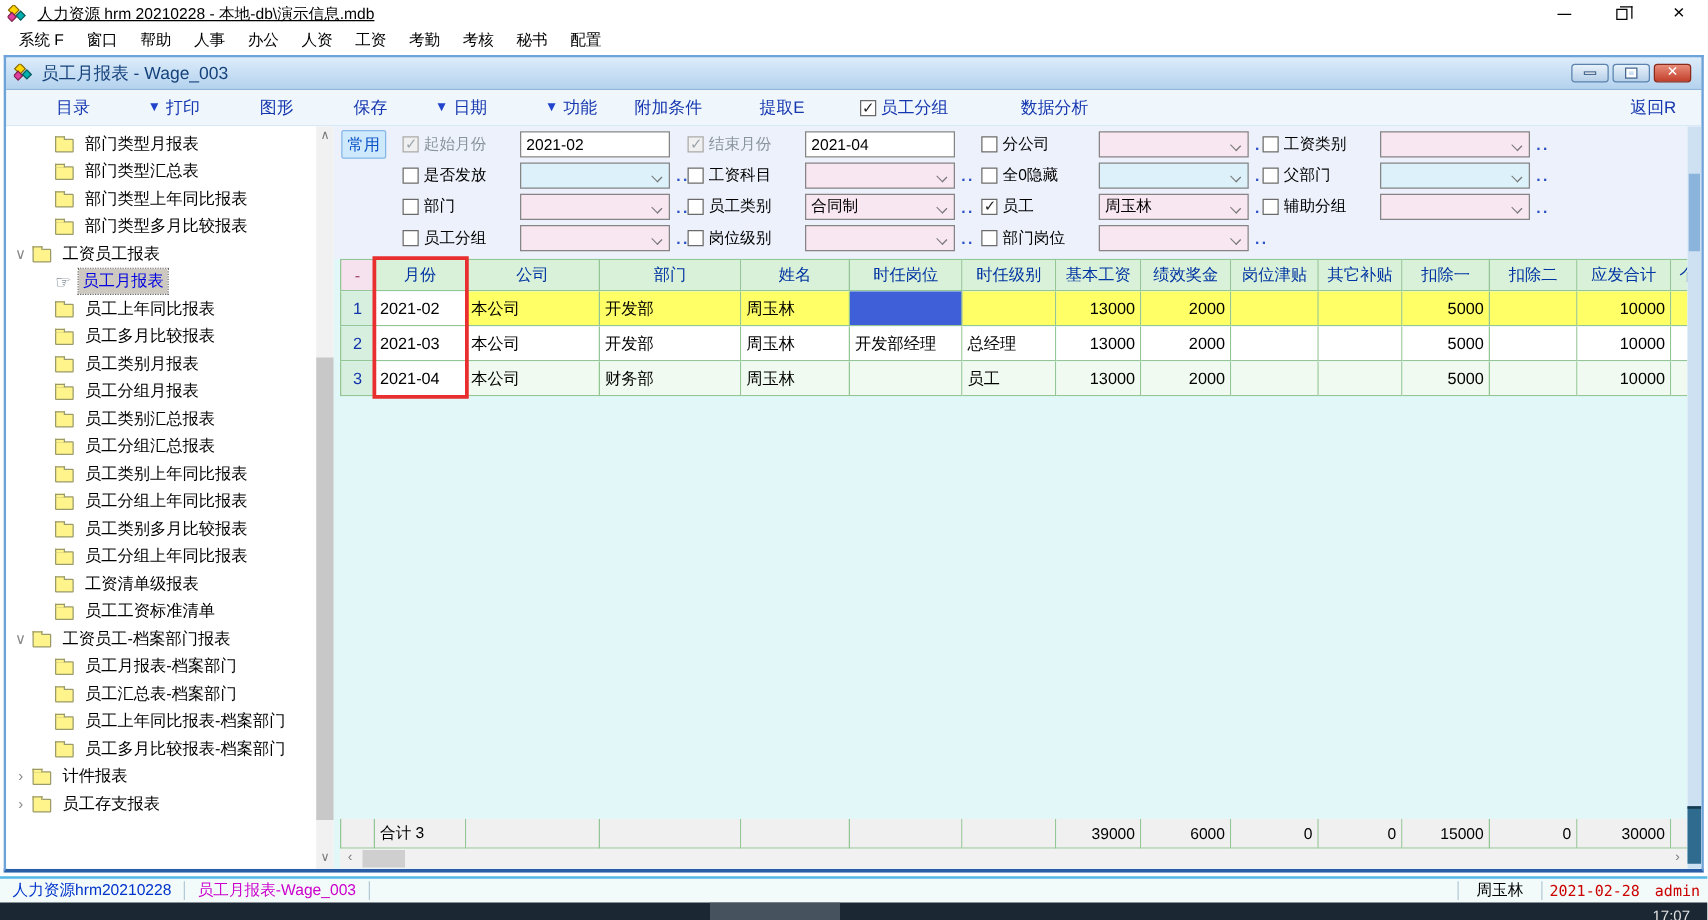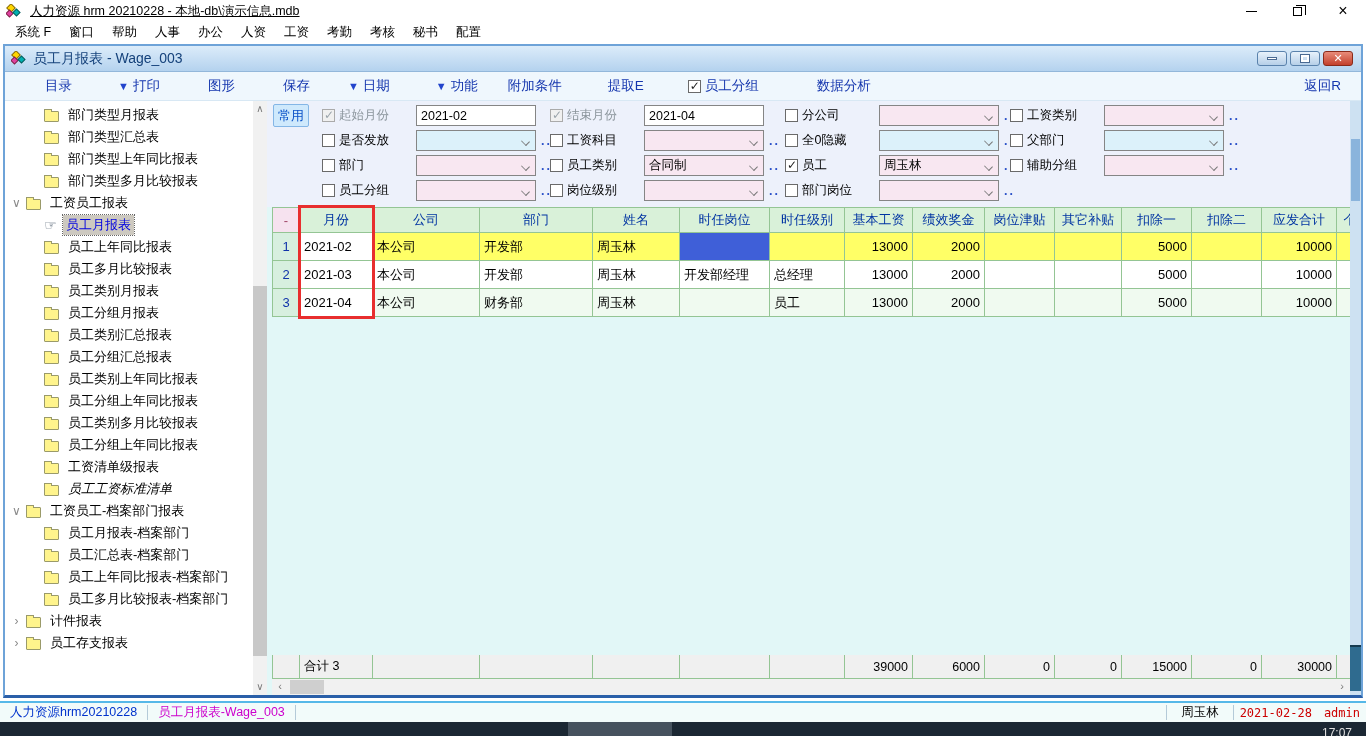--- a/index.html
+++ b/index.html
@@ -281,21 +281,21 @@
         <div class="titem" style="padding-left: 22px;">
           <span class="texp"></span>
           <span class="folder"></span>
           <span class="tlabel">员工分组上年同比报表</span>
         </div>
         <div class="titem" style="padding-left: 22px;">
           <span class="texp"></span>
           <span class="folder"></span>
           <span class="tlabel">工资清单级报表</span>
         </div>
-        <div class="titem" style="padding-left: 22px; font-style: italic;">
+        <div class="titem" style="padding-left: 22px;">
           <span class="texp"></span>
           <span class="folder"></span>
           <span class="tlabel">员工工资标准清单</span>
         </div>
         <div class="titem" style="padding-left: 4px;">
           <span class="texp">∨</span>
           <span class="folder"></span>
           <span class="tlabel">工资员工-档案部门报表</span>
         </div>
         <div class="titem" style="padding-left: 22px;">

